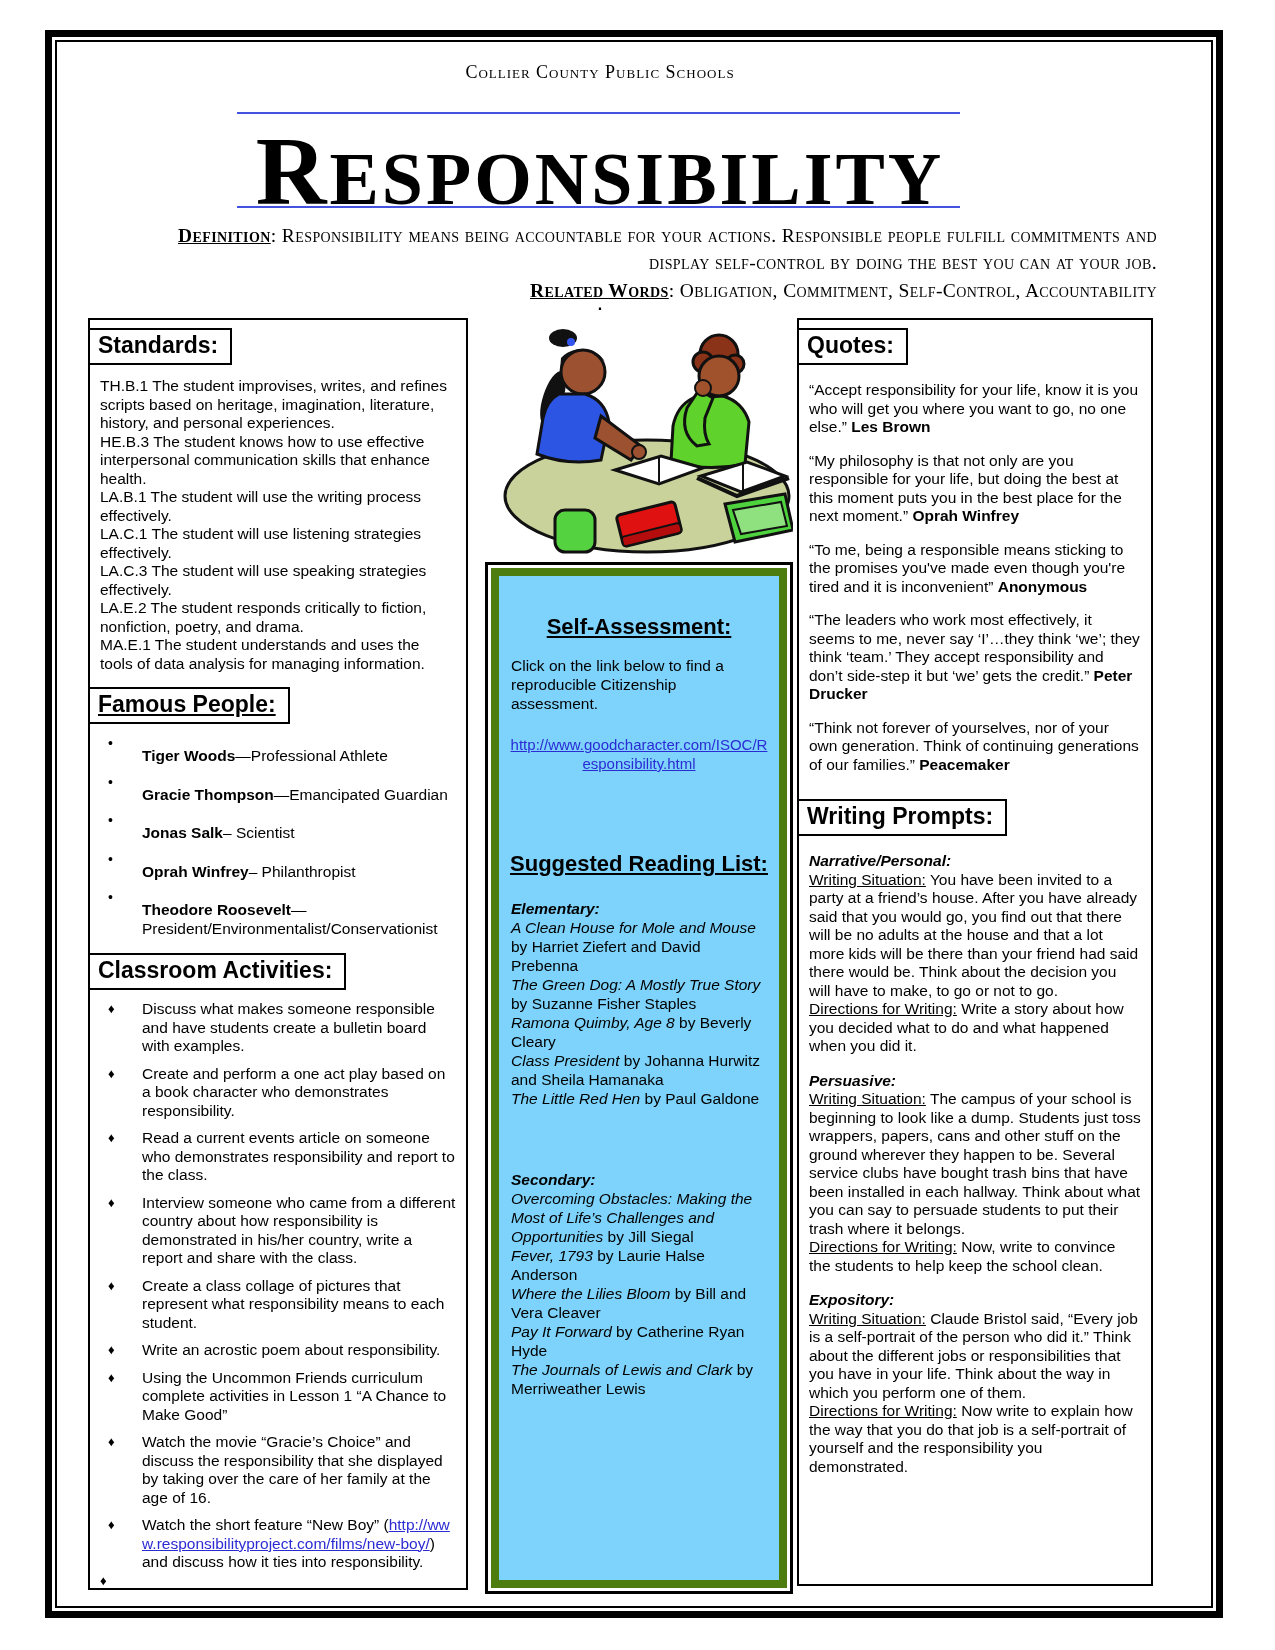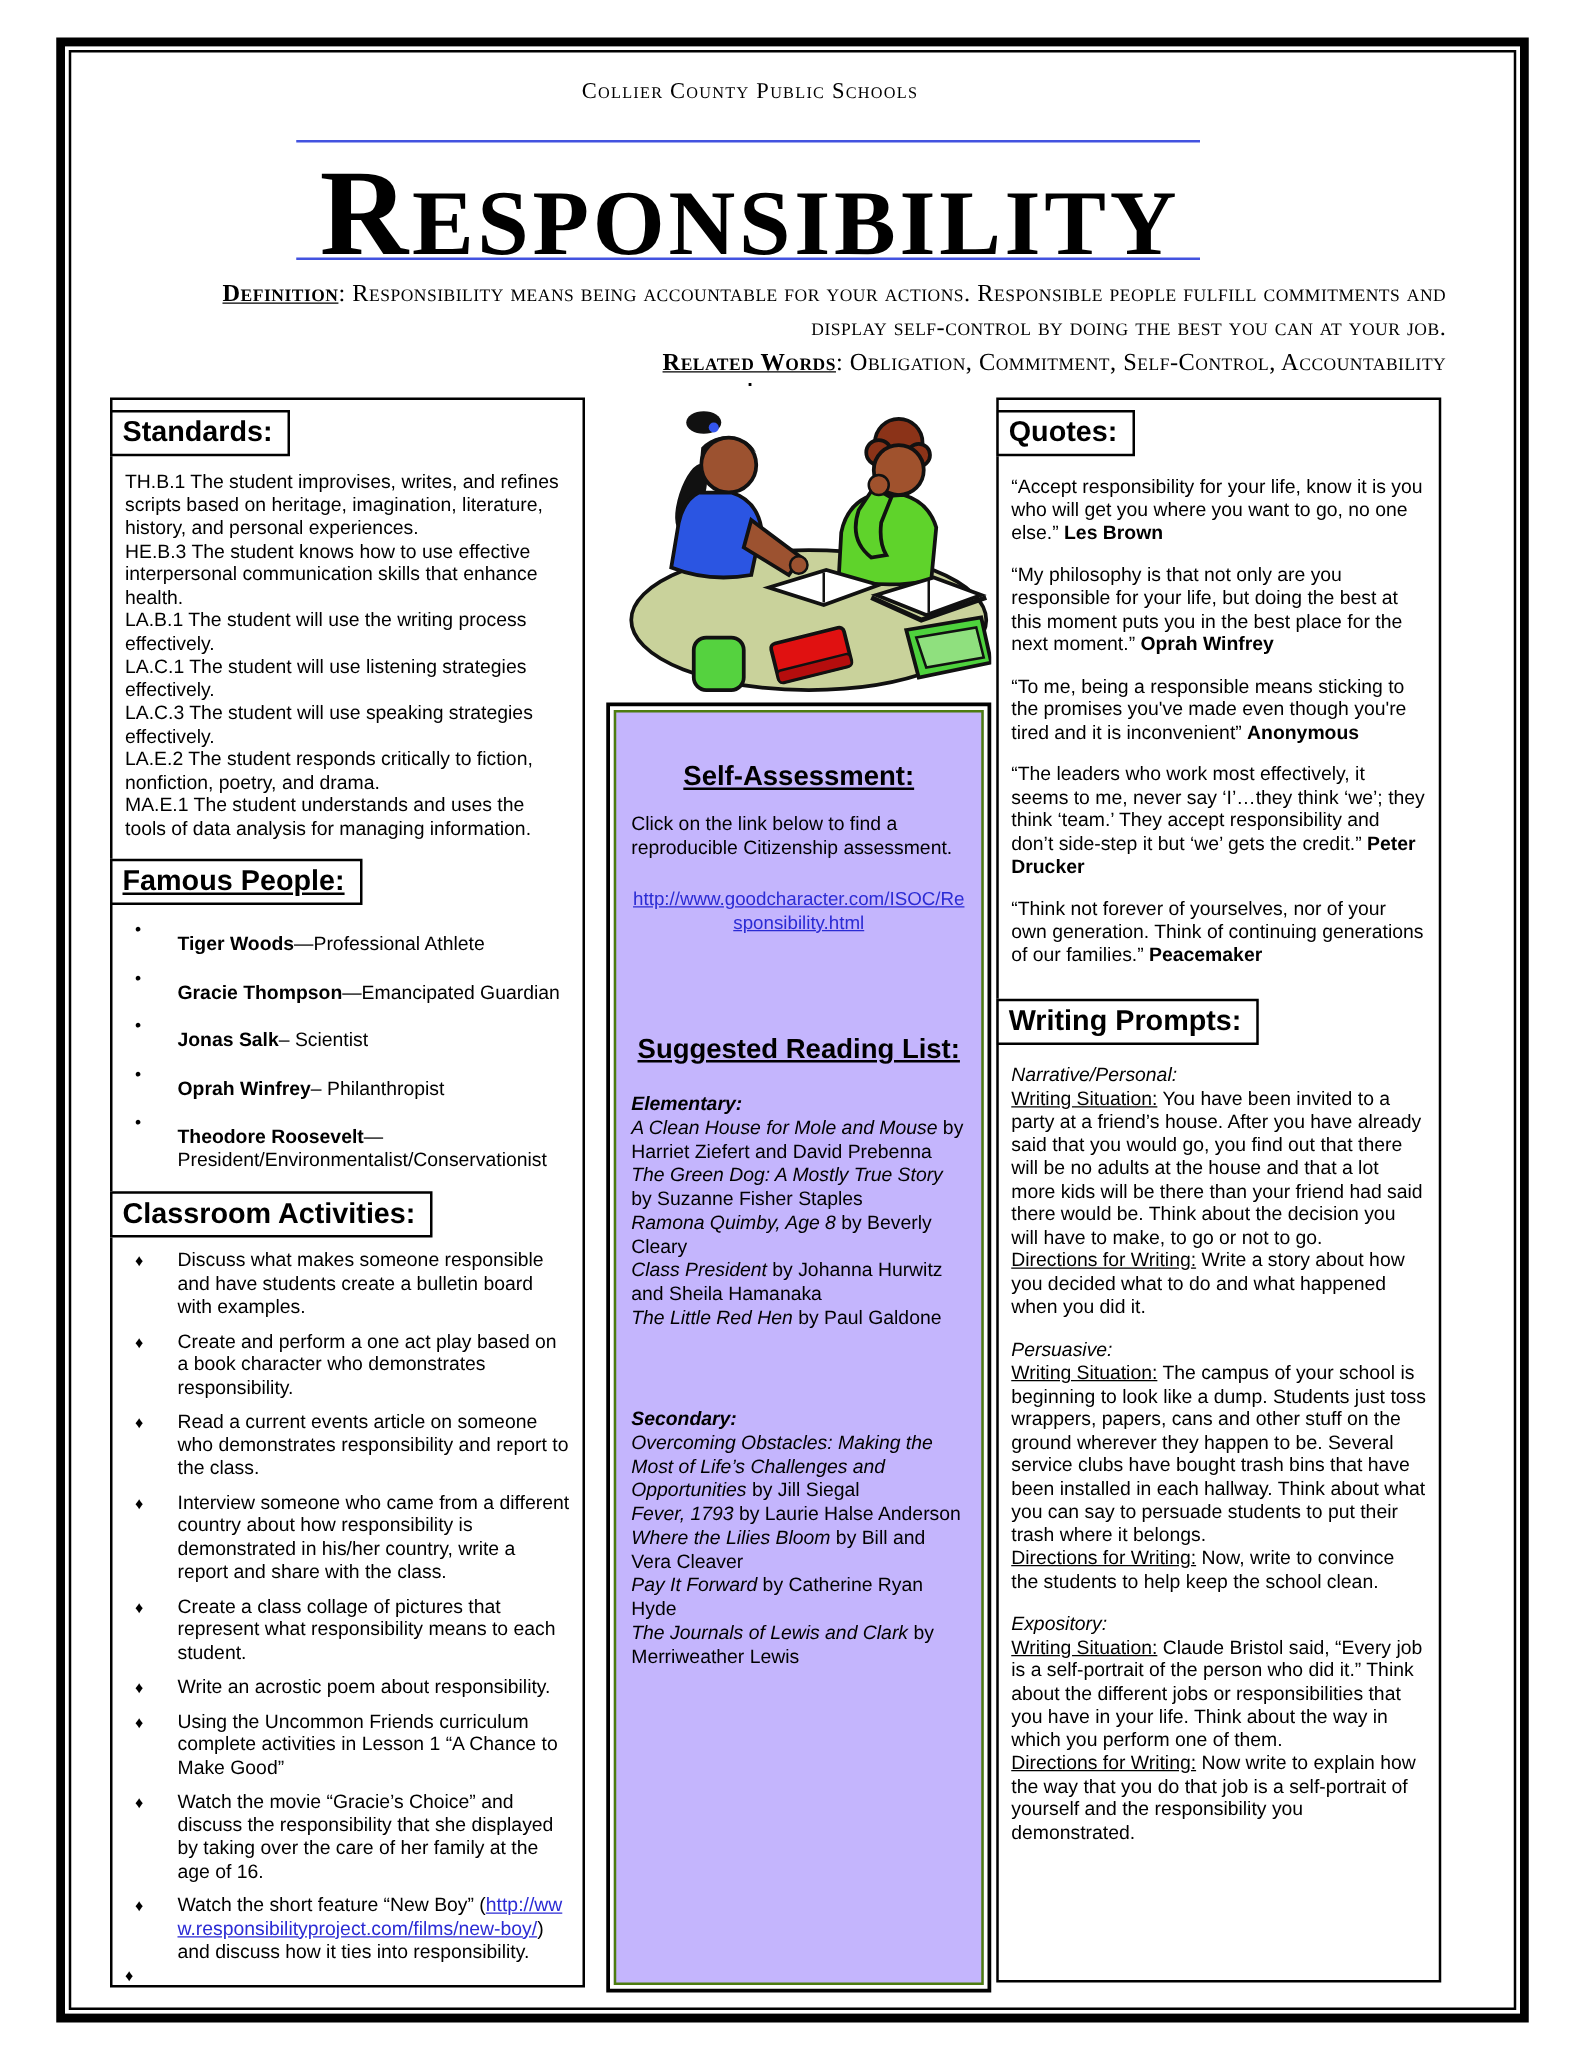--- a/index.html
+++ b/index.html
@@ -63,42 +63,42 @@
   .act-text{flex:1;}
   .stray-diamond{position:absolute;bottom:0px;left:10px;font-size:13px;}
   a.doc-link{color:#2b2bd4;text-decoration:underline;word-break:break-all;}
   
   .clipart-wrap{position:absolute;left:497px;top:318px;width:296px;height:242px;}
   .panel-outer{
     position:absolute;left:485px;top:562px;width:308px;height:1032px;
     border:3px solid #000;background:#fff;padding:3px;box-sizing:border-box;
   }
   .panel-inner{
-    border:2px solid #4d7c0f;background:#c4b5fd;width:100%;height:100%;
+    border:8px solid #4d7c0f;background:#7dd3fc;width:100%;height:100%;
     box-sizing:border-box;padding:8px 10px;overflow:hidden;
   }
   .sa-heading{margin-top:30px;text-align:center;font-size:22px;font-weight:bold;
     text-decoration:underline;}
   .sa-body{margin:16px 2px 0 2px;font-size:15.5px;line-height:19px;}
   .sa-link-wrap{margin-top:22px;text-align:center;font-size:15px;line-height:19px;}
   .rl-heading{margin-top:78px;text-align:center;font-size:22px;font-weight:bold;
     text-decoration:underline;}
   .rl-group{margin:0 2px;font-size:15.5px;line-height:19px;}
   .rl-group-1{margin-top:22px;}
   .rl-group-2{margin-top:62px;}
   .rl-label{font-weight:bold;font-style:italic;}
   .rl-title{font-style:italic;}
   
   #quotes-list{margin-top:16px;}
   .quote-p{font-size:15.5px;line-height:18.5px;margin:15px 0;}
   .quote-author{font-weight:bold;}
   
   #prompts-list{}
   .wp-section{margin-top:16px;font-size:15.5px;line-height:18.5px;}
-  .wp-label{font-weight:normal;font-style:italic;}
+  .wp-label{font-weight:bold;font-style:italic;}
   .wp-lead{text-decoration:underline;}
 </style>
 </head>
 <body>
 
 <div class="page-frame"></div>
 
 <div class="school-name">Collier County Public Schools</div>
 
 <div class="rule rule-top"></div>

